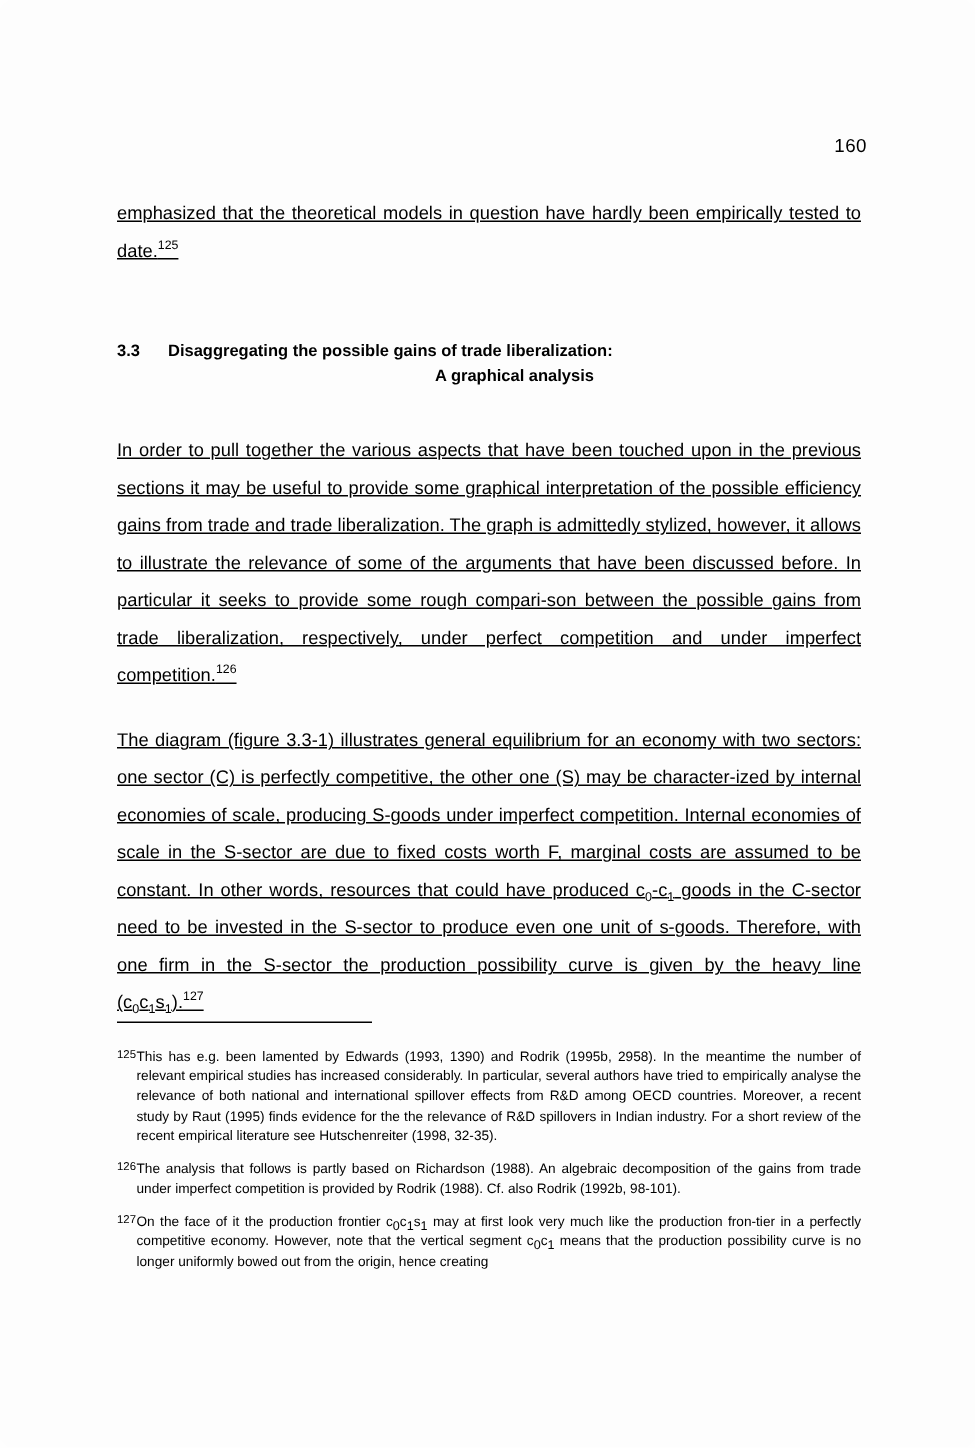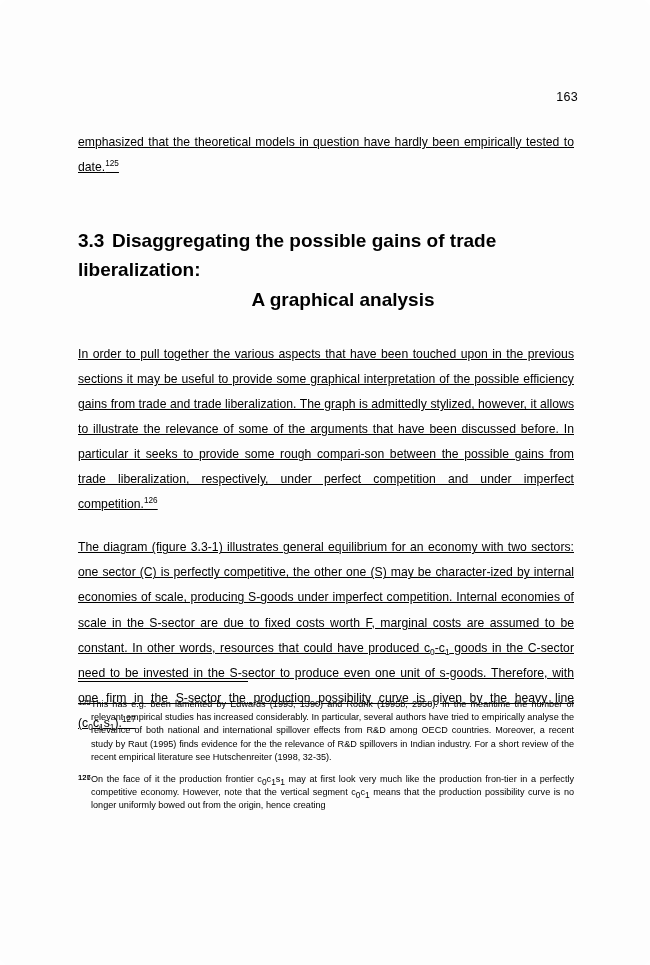--- a/index.html
+++ b/index.html
@@ -42,21 +42,21 @@
     margin: 0 0 18px 0;
     letter-spacing: 0.02px;
     text-decoration: underline;
   }
   .body-para.tight {
     margin-bottom: 0;
     margin-top: 16px;
   }
   .section-heading {
     margin: 46px 0 28px 0;
-    font-size: 19px;
+    font-size: 11px;
     font-weight: bold;
     line-height: 1.55;
   }
   .section-heading .num {
     display: inline-block;
     width: 34px;
   }
   .section-heading .line2 {
     display: block;
     margin-left: 34px;
@@ -105,21 +105,21 @@
     inset: 0;
     pointer-events: none;
     box-shadow: inset 0 0 18px rgba(255,255,255,0.55);
   }
 </style>
 </head>
 <body>
 
 <div class="page">
 
-  <div class="page-number">163</div>
+  <div class="page-number">160</div>
 
   <div class="content">
 
     <p class="body-para"><span>emphasized that the theoretical models in question have hardly been empirically tested to date.</span><sup>125</sup></p>
 
     <h2 class="section-heading">
       <span class="num">3.3</span><span>Disaggregating the possible gains of trade liberalization:</span>
       <span class="line2">A graphical analysis</span>
     </h2>
 
@@ -131,21 +131,21 @@
 
   <div class="rule"></div>
 
   <div class="footnotes">
 
     <div class="footnote">
       <span class="fn-mark">125</span><span>This has e.g. been lamented by Edwards (1993, 1390) and Rodrik (1995b, 2958). In the meantime the number of relevant empirical studies has increased considerably. In particular, several authors have tried to empirically analyse the relevance of both national and international spillover effects from R&amp;D among OECD countries. Moreover, a recent study by Raut (1995) finds evidence for the the relevance of R&amp;D spillovers in Indian industry. For a short review of the recent empirical literature see Hutschenreiter (1998, 32-35).</span>
     </div>
 
     <div class="footnote">
-      <span class="fn-mark">126</span>
+      <span class="fn-mark">126</span><span>The analysis that follows is partly based on Richardson (1988). An algebraic decomposition of the gains from trade under imperfect competition is provided by Rodrik (1988). Cf. also Rodrik (1992b, 98-101).</span>
     </div>
 
     <div class="footnote">
       <span class="fn-mark">127</span><span>On the face of it the production frontier c</span><sub>0</sub><span>c</span><sub>1</sub><span>s</span><sub>1</sub><span> may at first look very much like the production fron-tier in a perfectly competitive economy. However, note that the vertical segment c</span><sub>0</sub><span>c</span><sub>1</sub><span> means that the production possibility curve is no longer uniformly bowed out from the origin, hence creating</span>
     </div>
 
   </div>
 
   <div class="blur-edge"></div>
 </div>

